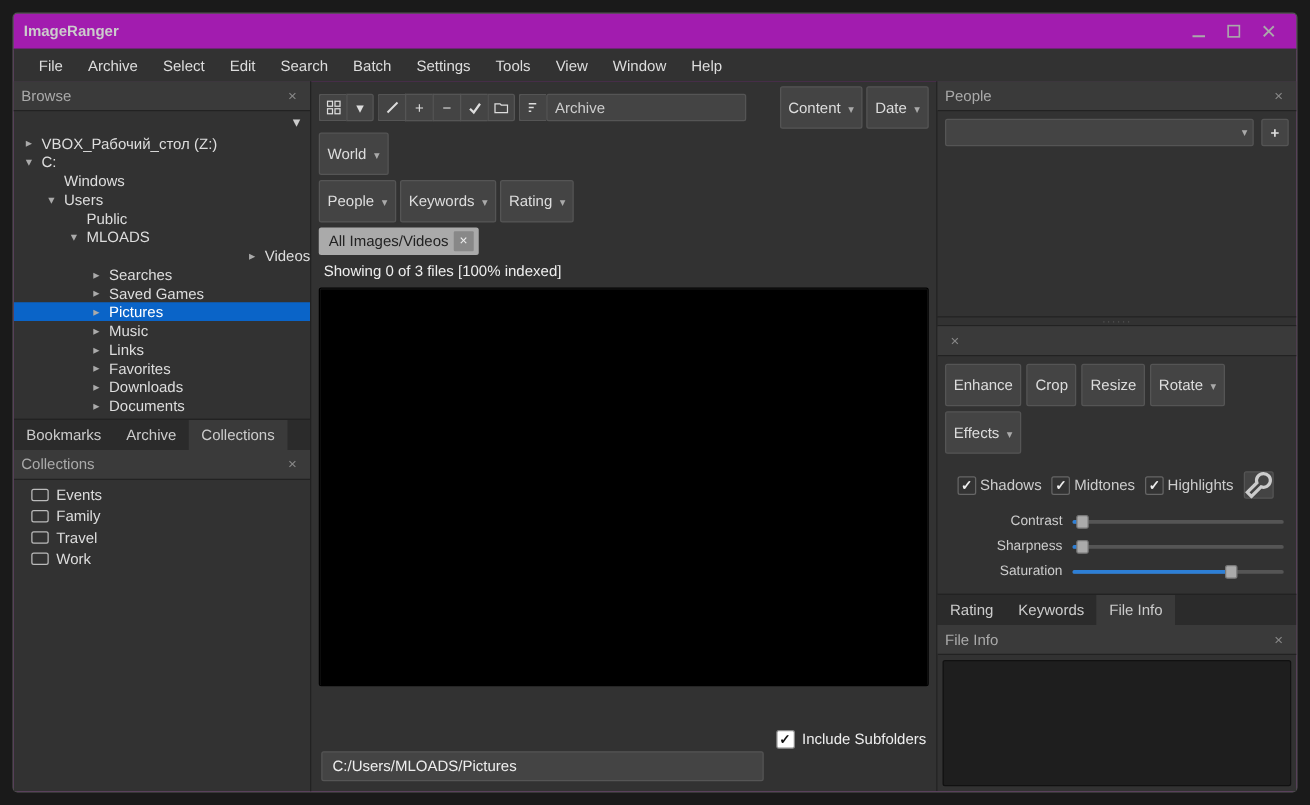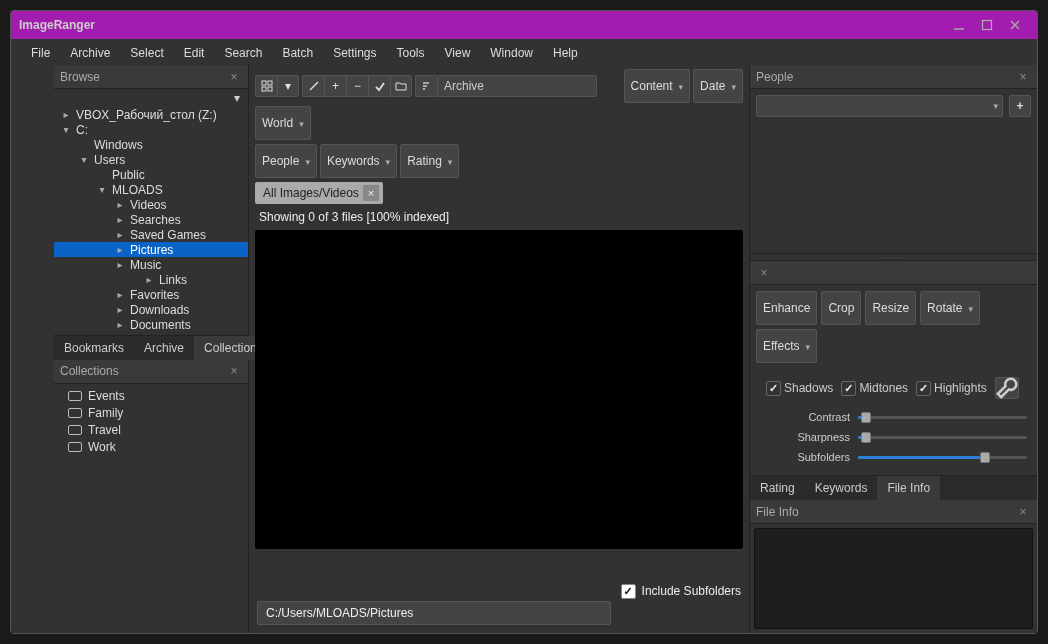--- a/index.html
+++ b/index.html
@@ -13,21 +13,21 @@
   .titlebar .title { font-weight: 600; flex: 0 0 auto; }
   .titlebar .spacer { flex: 1; }
   .titlebar .winbtn { width: 28px; height: 20px; display:flex;align-items:center;justify-content:center; color:#aaa; }
   .titlebar .winbtn svg { width:12px; height:12px; }
   
   .menubar { height: 26px; display: flex; align-items: center; padding: 0 12px; gap: 4px; color: #ddd; border-top:1px solid #333; background:#323232;}
   .menubar .mitem { padding: 4px 8px; }
   
   .body { flex: 1; display: flex; min-height:0; background:#323232; }
   
-  .left { width: 238px; display: flex; flex-direction: column; border-right:1px solid #222;padding-left:43px;}
+  .left { width: 238px; display: flex; flex-direction: column; border-right:1px solid #222;}
   .panel-header { height: 24px; display: flex; align-items: center; padding: 0 6px; color: #aaa; background:#3a3a3a; border-bottom:1px solid #222;}
   .panel-header .lbl { flex:1; }
   .panel-header .x { width:16px; text-align:center; color:#888;}
   .tree-scroll { flex:1; overflow:auto; padding: 2px 0; color:#ddd; }
   .drop-arrow { height:16px; display:flex; justify-content:flex-end; padding-right:8px; color:#ccc;}
   .tree-row { height: 15px; display:flex; align-items:center; padding-left: 6px; white-space:nowrap;}
   .tree-row .tw { display:inline-flex; width:12px; justify-content:center; color:#aaa; font-size:10px;}
   .tree-row .tw.exp::before { content:"▾"; }
   .tree-row .tw.col::before { content:"▸"; }
   .tree-row.sel { background:#0a64c8; color:#fff; }
@@ -154,41 +154,41 @@
               <span style="margin-left: 4px;">Users</span>
             </div>
             <div class="tree-row" style="padding-left: 42px;">
               <span class="tw "></span>
               <span style="margin-left: 4px;">Public</span>
             </div>
             <div class="tree-row" style="padding-left: 42px;">
               <span class="tw exp"></span>
               <span style="margin-left: 4px;">MLOADS</span>
             </div>
-            <div class="tree-row" style="padding-left: 60px;">
+            <div class="tree-row" style="padding-left: 60px; justify-content: flex-end;">
               <span class="tw col"></span>
               <span style="margin-left: 4px;">Videos</span>
             </div>
             <div class="tree-row" style="padding-left: 60px;">
               <span class="tw col"></span>
               <span style="margin-left: 4px;">Searches</span>
             </div>
             <div class="tree-row" style="padding-left: 60px;">
               <span class="tw col"></span>
               <span style="margin-left: 4px;">Saved Games</span>
             </div>
             <div class="tree-row sel" style="padding-left: 60px;">
               <span class="tw col"></span>
               <span style="margin-left: 4px;">Pictures</span>
             </div>
             <div class="tree-row" style="padding-left: 60px;">
               <span class="tw col"></span>
               <span style="margin-left: 4px;">Music</span>
             </div>
-            <div class="tree-row" style="padding-left: 60px; margin-left: 29px;">
+            <div class="tree-row" style="padding-left: 60px;">
               <span class="tw col"></span>
               <span style="margin-left: 4px;">Links</span>
             </div>
             <div class="tree-row" style="padding-left: 60px;">
               <span class="tw col"></span>
               <span style="margin-left: 4px;">Favorites</span>
             </div>
             <div class="tree-row" style="padding-left: 60px;">
               <span class="tw col"></span>
               <span style="margin-left: 4px;">Downloads</span>
@@ -389,21 +389,21 @@
             </div>
             <div class="slider-row">
               <span class="sl-label">Sharpness</span>
               <div class="slider">
                 <div class="track"></div>
                 <div class="fill" style="width:5%"></div>
                 <div class="thumb" style="left:5%"></div>
               </div>
             </div>
             <div class="slider-row">
-              <span class="sl-label">Subfolders</span>
+              <span class="sl-label">Saturation</span>
               <div class="slider">
                 <div class="track"></div>
                 <div class="fill" style="width:75%"></div>
                 <div class="thumb" style="left:75%"></div>
               </div>
             </div>
           </div>
       </div>
 
       <div class="rtabs">

